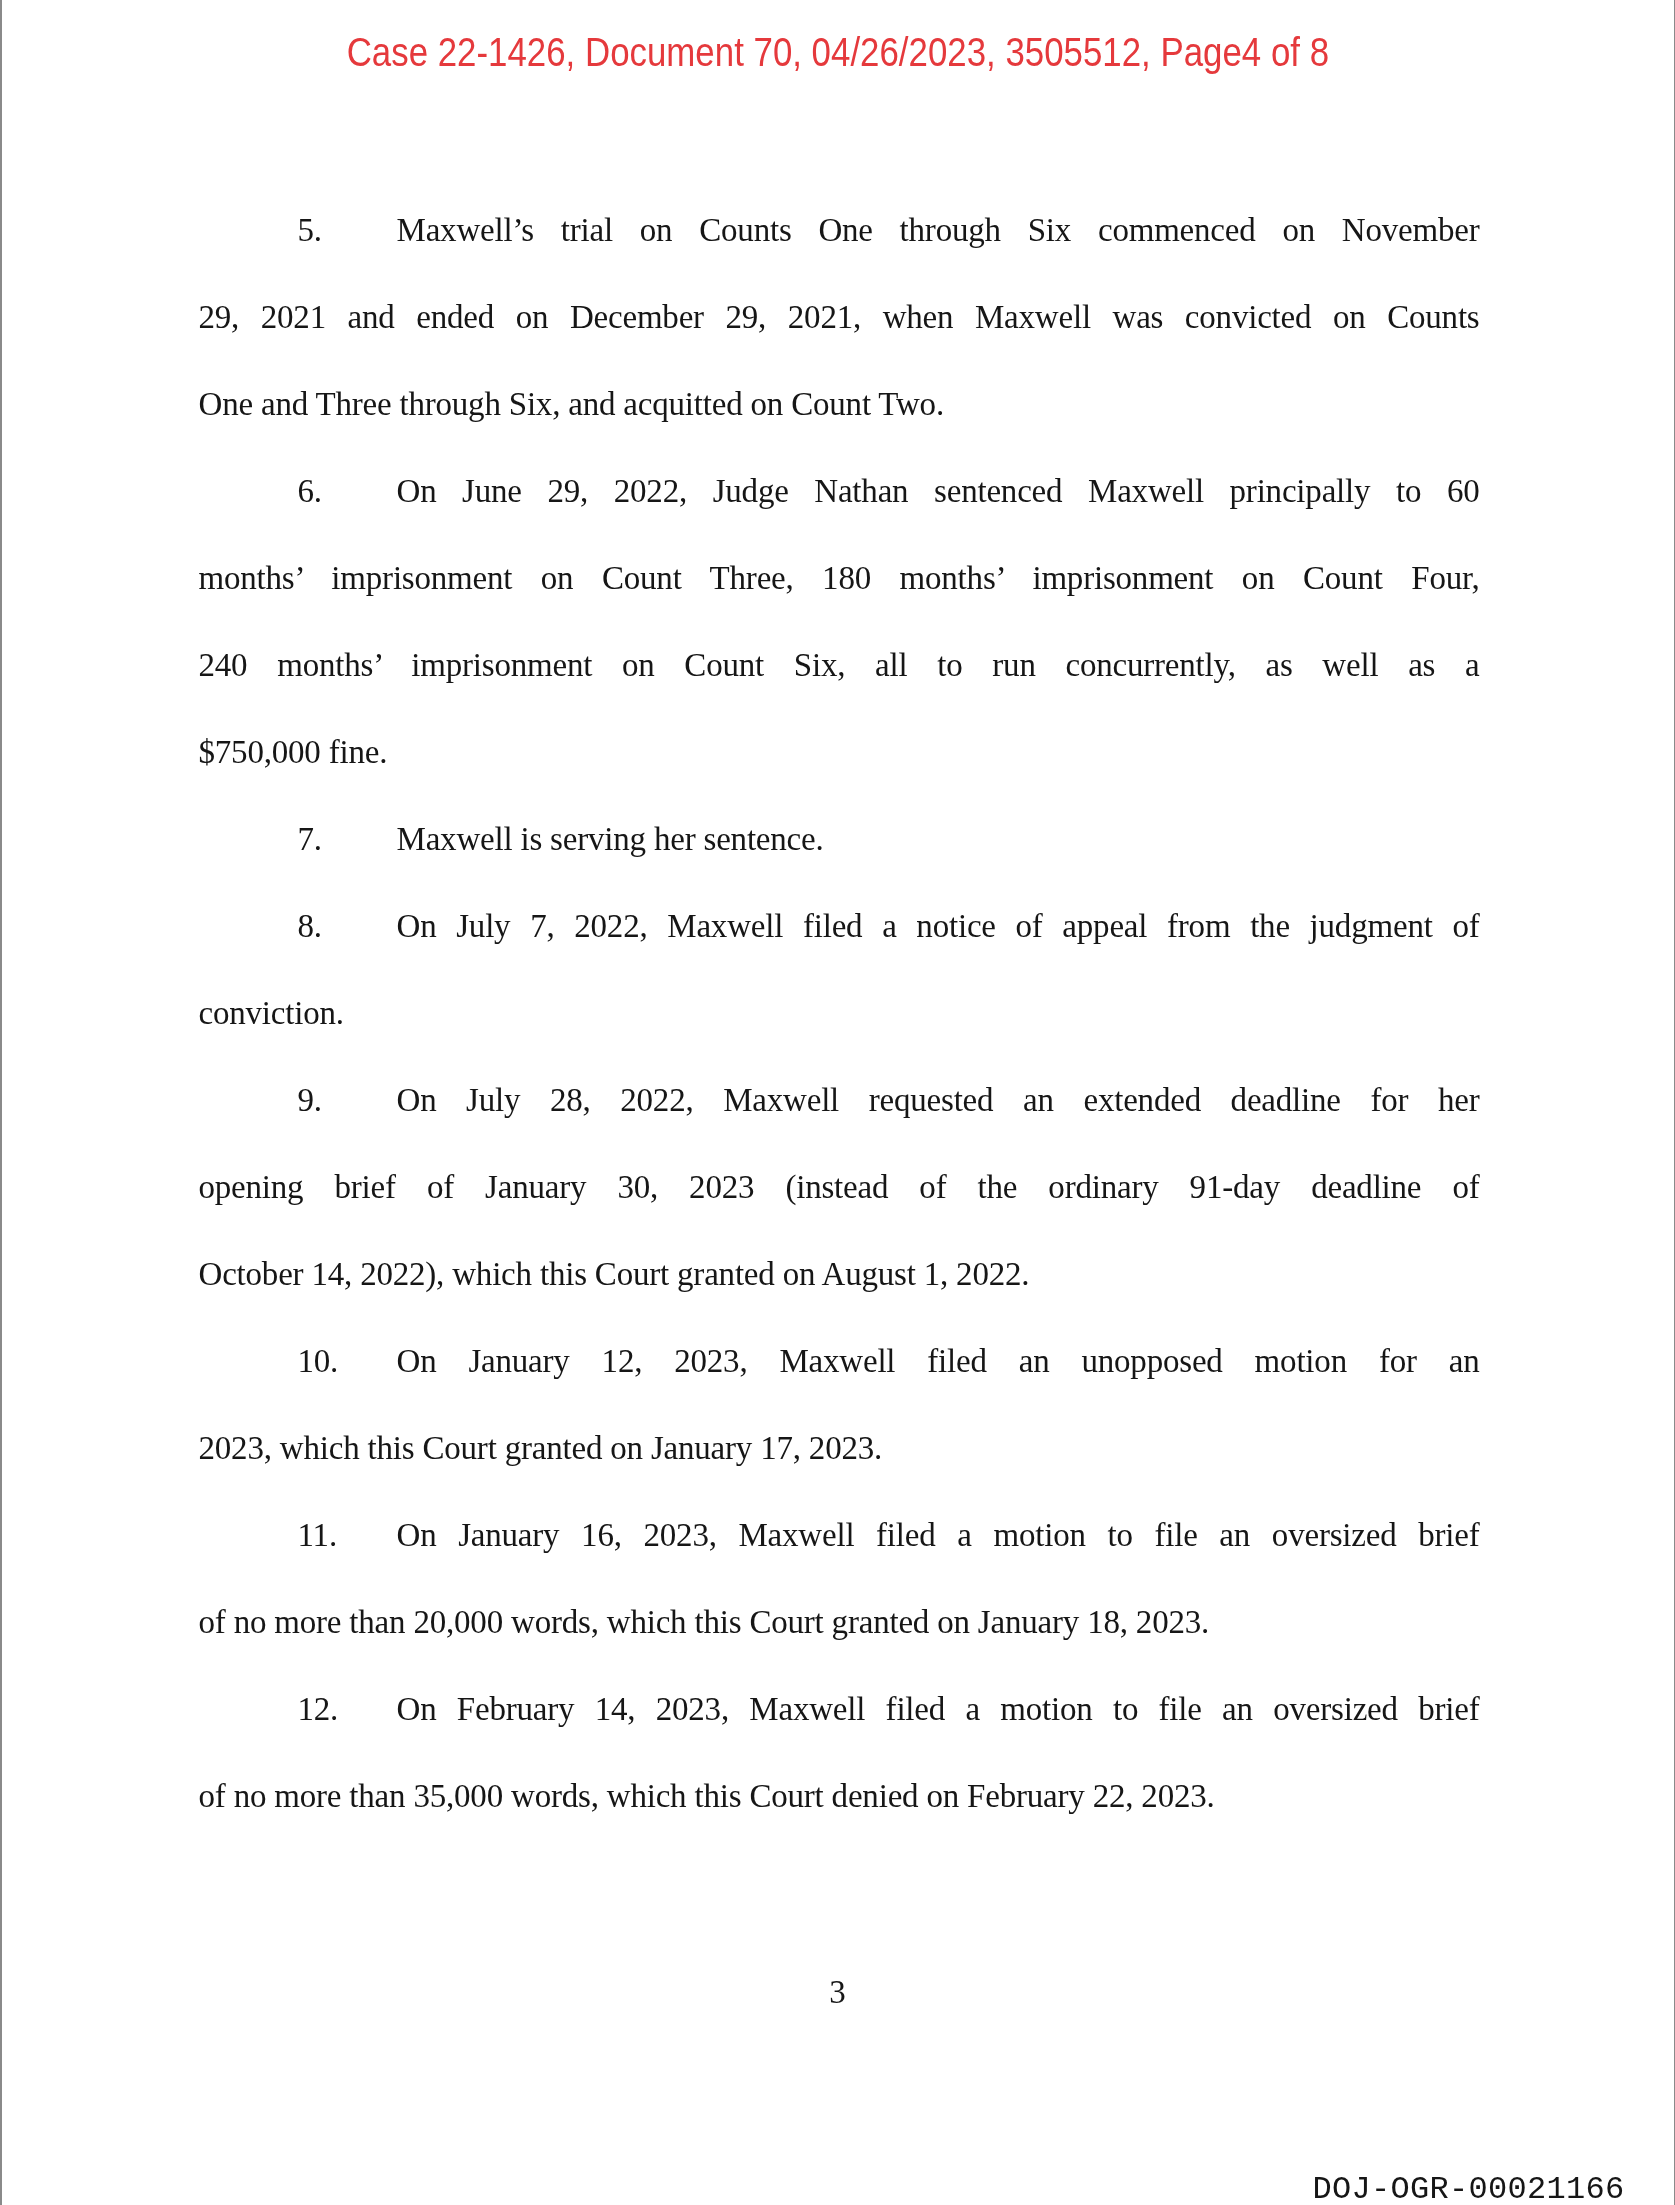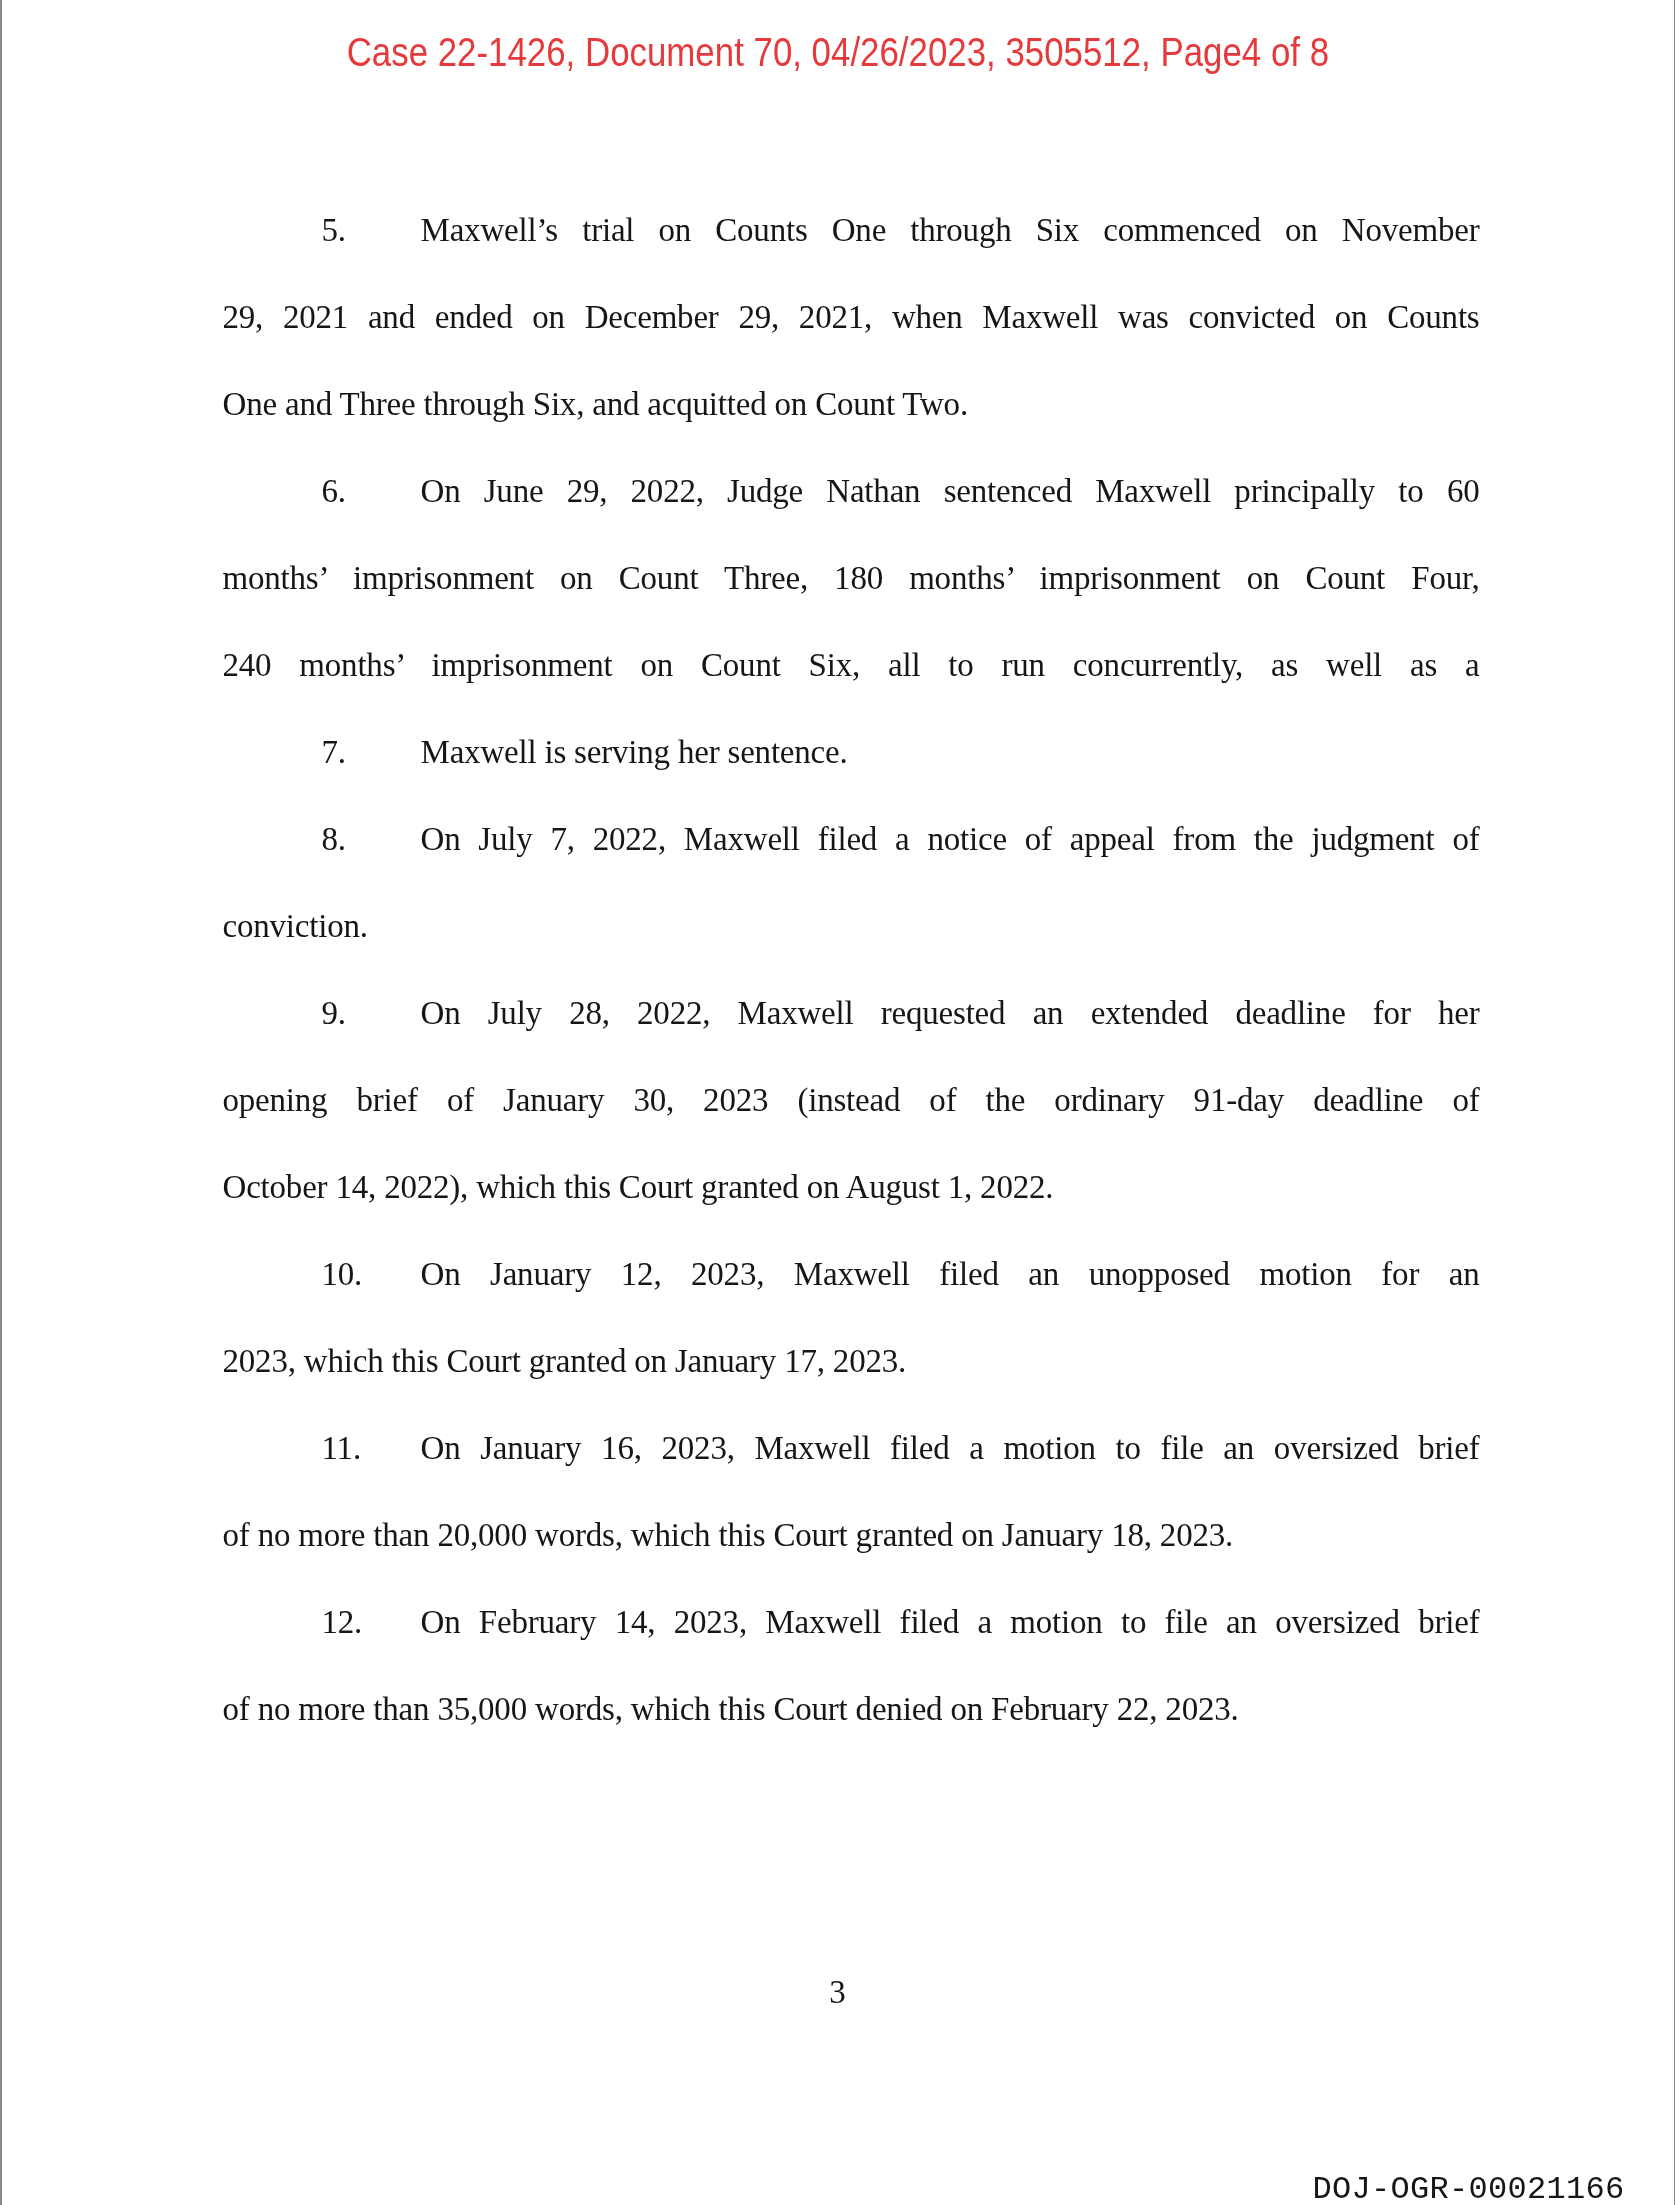--- a/index.html
+++ b/index.html
@@ -36,21 +36,20 @@
     width: 1281px;
   }
   .line {
     height: 87px;
     line-height: 87px;
     font-size: 33px;
     letter-spacing: -0.2px;
     white-space: normal;
     overflow: hidden;
     text-align: left;
-    margin-left: 24px;
   }
   .line.j {
     text-align: justify;
     text-align-last: justify;
   }
   .num {
     display: inline-block;
     width: 99px;
     margin-left: 99px;
     text-align: left;
@@ -85,20 +84,21 @@
     <span class="squeeze">Case 22-1426, Document 70, 04/26/2023, 3505512, Page4 of 8</span>
   </div>
 
   <div class="body-lines">
       <div class="line j"><span class="num">5.</span><span>Maxwell’s trial on Counts One through Six commenced on November</span></div>
       <div class="line j"><span>29, 2021 and ended on December 29, 2021, when Maxwell was convicted on Counts</span></div>
       <div class="line"><span>One and Three through Six, and acquitted on Count Two.</span></div>
       <div class="line j"><span class="num">6.</span><span>On June 29, 2022, Judge Nathan sentenced Maxwell principally to 60</span></div>
       <div class="line j"><span>months’ imprisonment on Count Three, 180 months’ imprisonment on Count Four,</span></div>
       <div class="line j"><span>240 months’ imprisonment on Count Six, all to run concurrently, as well as a</span></div>
+      <div class="line"><span>$750,000 fine.</span></div>
       <div class="line"><span class="num">7.</span><span>Maxwell is serving her sentence.</span></div>
       <div class="line j"><span class="num">8.</span><span>On July 7, 2022, Maxwell filed a notice of appeal from the judgment of</span></div>
       <div class="line"><span>conviction.</span></div>
       <div class="line j"><span class="num">9.</span><span>On July 28, 2022, Maxwell requested an extended deadline for her</span></div>
       <div class="line j"><span>opening brief of January 30, 2023 (instead of the ordinary 91-day deadline of</span></div>
       <div class="line"><span>October 14, 2022), which this Court granted on August 1, 2022.</span></div>
       <div class="line j"><span class="num">10.</span><span>On January 12, 2023, Maxwell filed an unopposed motion for an</span></div>
       <div class="line"><span>2023, which this Court granted on January 17, 2023.</span></div>
       <div class="line j"><span class="num">11.</span><span>On January 16, 2023, Maxwell filed a motion to file an oversized brief</span></div>
       <div class="line"><span>of no more than 20,000 words, which this Court granted on January 18, 2023.</span></div>

